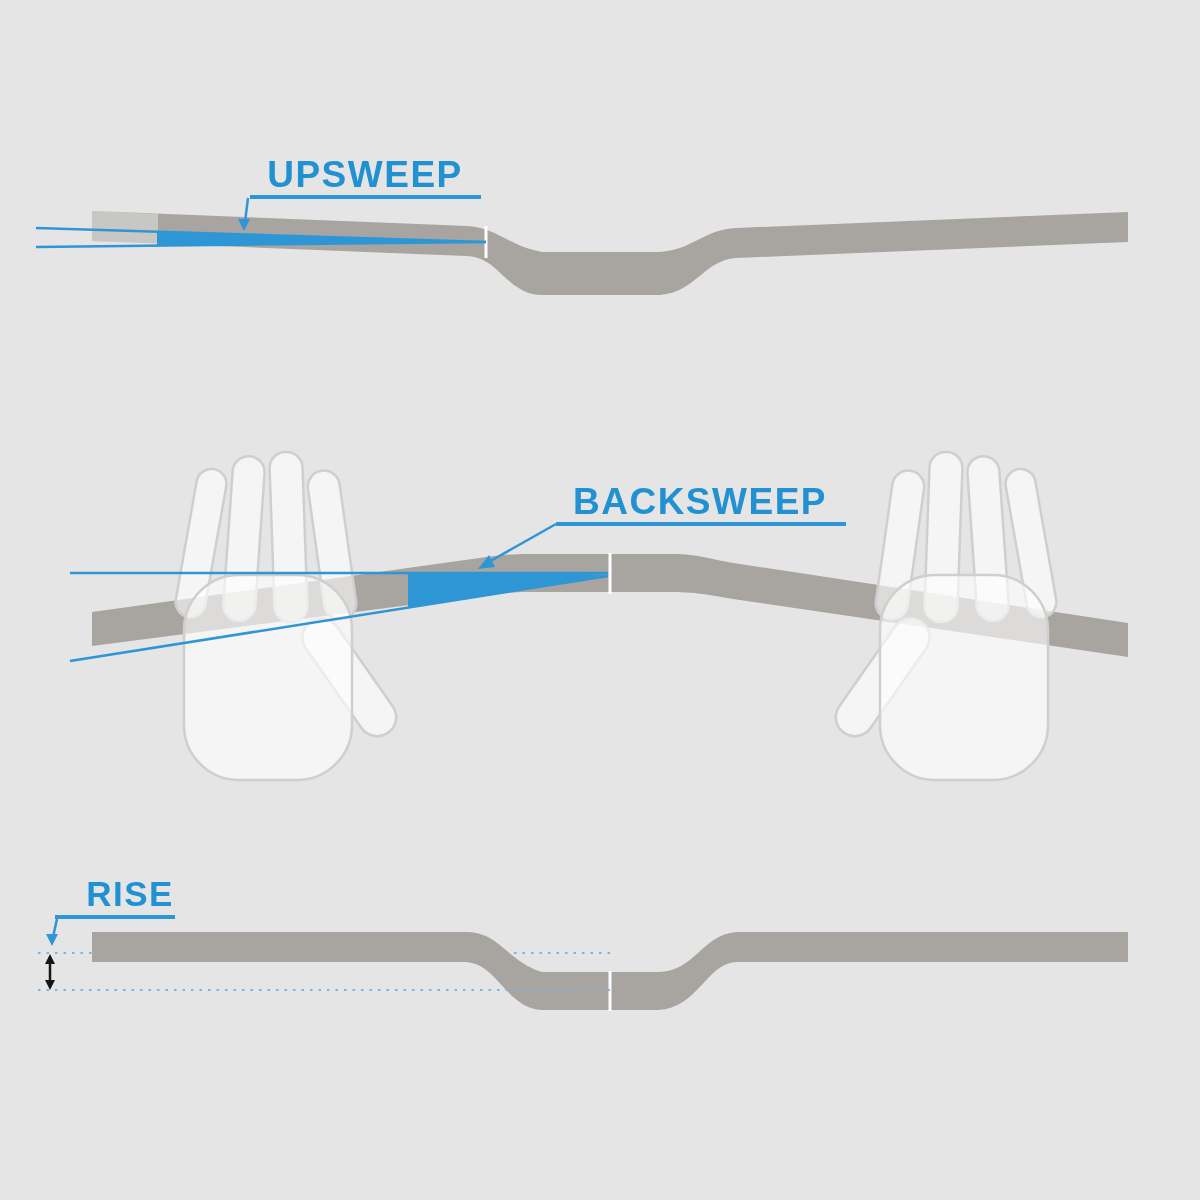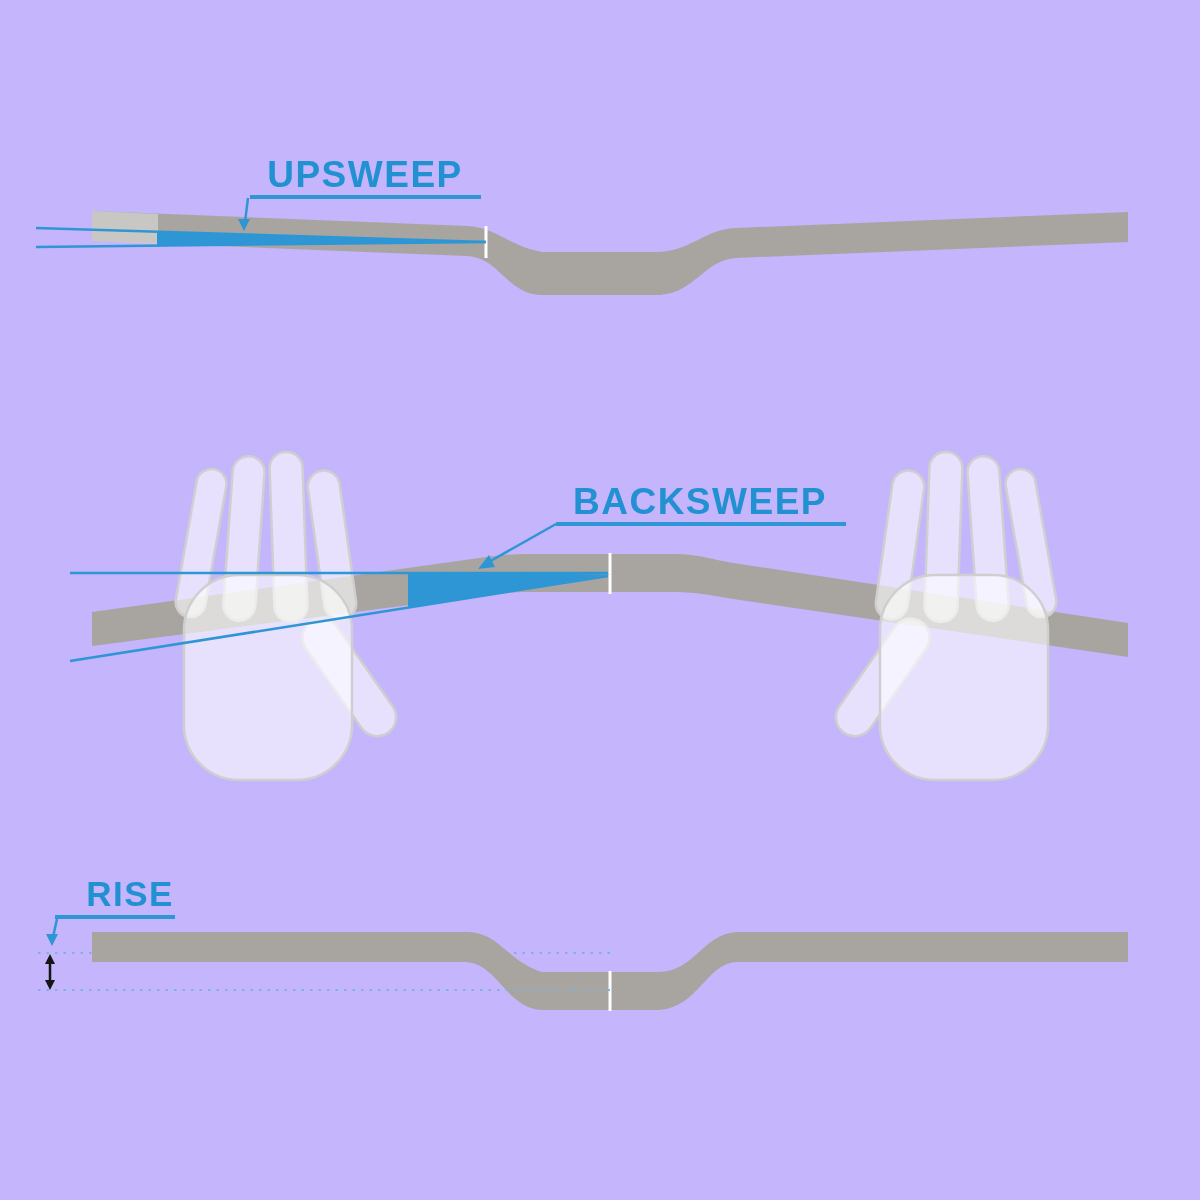--- a/index.html
+++ b/index.html
@@ -1,16 +1,16 @@
 <!DOCTYPE html>
 <html><head>
 <meta charset="utf-8">
 <style>
   html,body{margin:0;padding:0;background:#ffffff;}
-  .stage{width:1200px;height:1200px;position:relative;overflow:hidden;background:#c4b5fd;}
+  .stage{width:1200px;height:1200px;position:relative;overflow:hidden;background:#e5e5e5;}
   svg{display:block;}
   text.diagram-label{
     font-family:"Liberation Sans", sans-serif;
     font-weight:700;
     letter-spacing:1.5px;
     fill:#2191d2;
   }
   .bar{fill:#a8a5a1;stroke:none;}
   .bar-light{fill:rgba(255,255,255,0.38);stroke:none;}
   .blue-stroke{stroke:#2e96d5;stroke-width:2.5;fill:none;}

